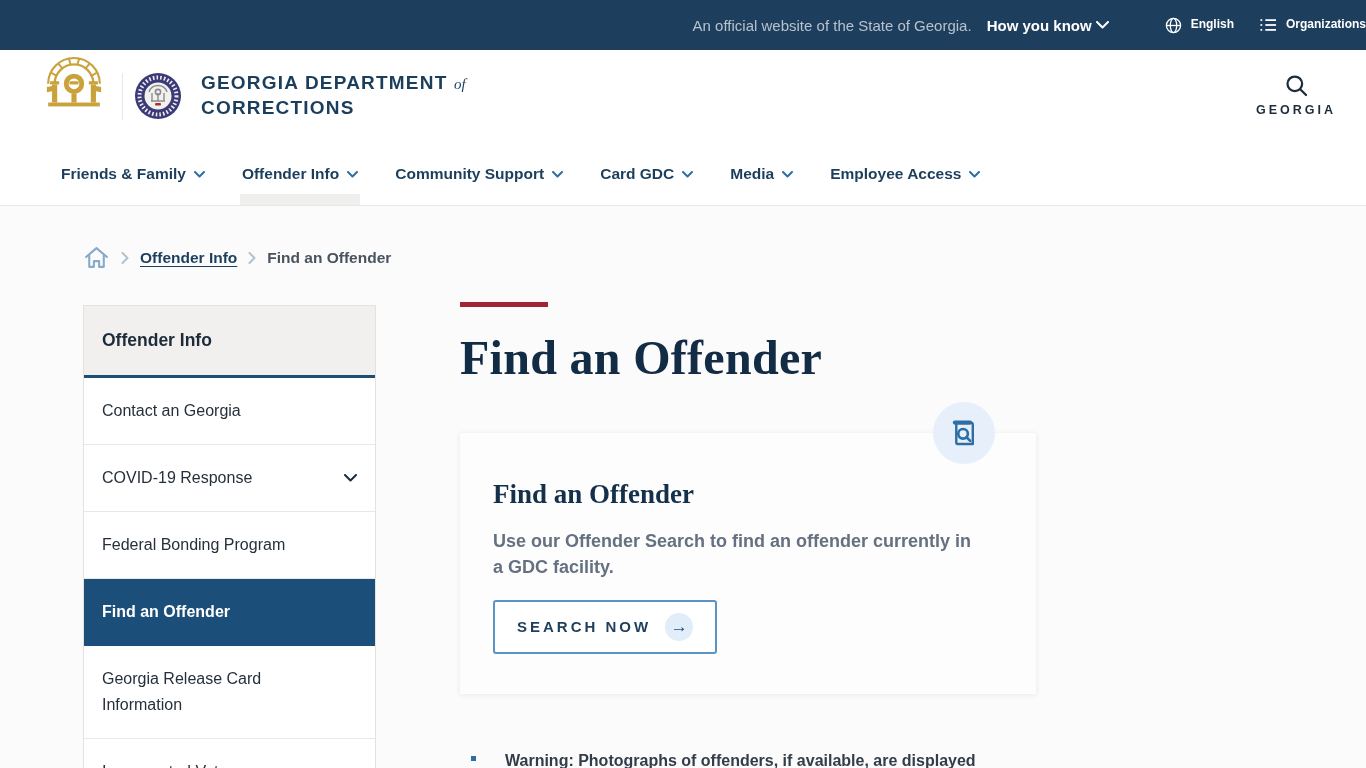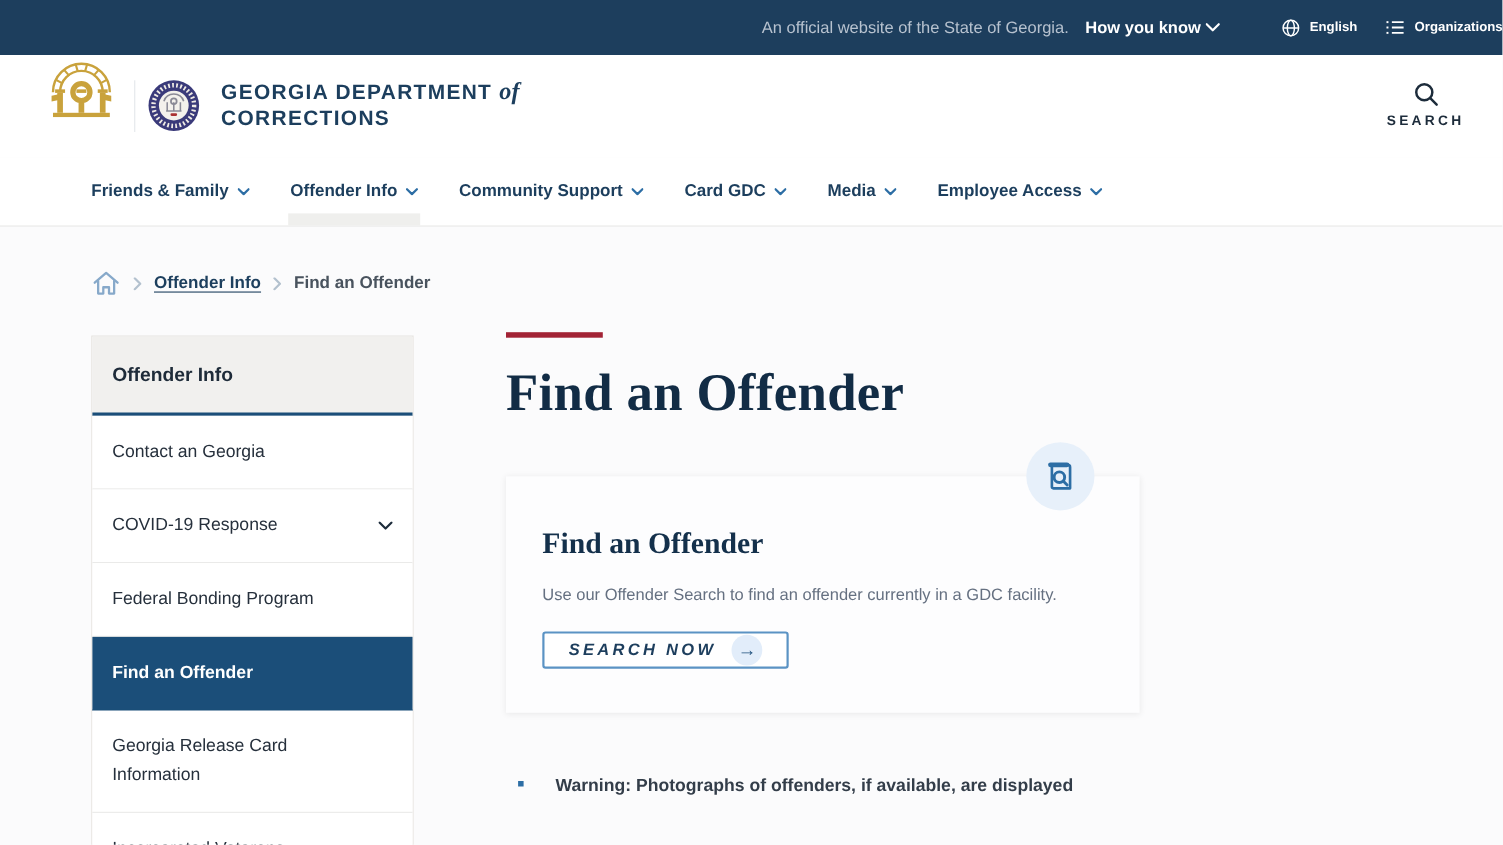--- a/index.html
+++ b/index.html
@@ -35,31 +35,31 @@
     position:absolute; left:30px; top:-16px; width:88px; height:88px;
     background:#fff; border-radius:50%; z-index:3;
     display:flex; align-items:center; justify-content:center;
   }
   .hdr-divider { position:absolute; left:122px; top:23px; width:1px; height:47px; background:#e3e6ea; }
   .seal-wrap { position:absolute; left:134px; top:22px; width:48px; height:48px; }
   .brand { position:absolute; left:201px; top:21px; line-height:24px; cursor:pointer; }
   .brand .ln {
     font-size:19px; font-weight:700; letter-spacing:1.2px; color:#1c3e5d;
   }
-  .brand .of { font-family:"Liberation Serif", serif; font-style:italic; font-weight:700; font-size:22px; letter-spacing:0; text-transform:none; }
+  .brand .of { font-family:"Liberation Serif", serif; font-style:italic; font-weight:400; font-size:15px; letter-spacing:0; text-transform:none; }
   .search-btn {
     position:absolute; right:41px; top:22px; width:58px;
     display:flex; flex-direction:column; align-items:center; gap:4px; cursor:pointer;
   }
   .search-btn .lbl { font-size:12.5px; letter-spacing:3px; font-weight:700; color:#1d2c3b; }
 
   
   .navbar {
     height:63px; background:#fff; border-bottom:1px solid #e7e7e6;
-    display:flex; align-items:stretch; padding-left:83px; gap:37px;
+    display:flex; align-items:stretch; padding-left:61px; gap:37px;
   }
   .nav-item {
     display:flex; align-items:center; gap:8px; position:relative;
     font-size:15.5px; font-weight:700; color:#1c3e5d; cursor:pointer; white-space:nowrap;
   }
   .nav-item.active::after {
     content:""; position:absolute; left:-2px; right:-2px; bottom:0; height:11px;
     background:#efefed;
   }
 
@@ -103,25 +103,25 @@
   }
   .card-icon-circle {
     position:absolute; top:-31px; right:41px; width:62px; height:62px;
     border-radius:50%; background:#e7f0fa;
     display:flex; align-items:center; justify-content:center;
   }
   .card-h {
     font-family:"Liberation Serif", serif; font-size:27px; font-weight:700;
     color:#14304b; margin:0;
   }
-  .card-p { margin:18px 0 0; font-size:15px; line-height:26px; color:#657081; max-width:492px; }
+  .card-p { margin:18px 0 0; font-size:18px; line-height:26px; color:#657081; max-width:492px;font-weight:bold; }
   .search-now {
     margin-top:20px; display:inline-flex; align-items:center; gap:14px;
     border:2px solid #5b93c4; background:#fff; border-radius:3px;
-    padding:0 22px; height:34px; cursor:pointer;font-style:italic;
+    padding:0 22px; height:54px; cursor:pointer;
   }
   .sn-label { font-size:15px; letter-spacing:3px; font-weight:700; color:#1d3e5d; }
   .sn-arrow {
     width:28px; height:28px; border-radius:50%; background:#e2edfa;
     color:#1d4f7c; display:flex; align-items:center; justify-content:center;
     font-size:17px; font-weight:700;
   }
   .warning { margin-top:55px; padding-left:11px; display:flex; gap:29px; align-items:flex-start; }
   .w-bullet { width:5px; height:5px; background:#2d6ea5; margin-top:7px; flex:none; }
   .w-text { font-size:16px; font-weight:700; color:#333d49; line-height:24px; }
@@ -214,21 +214,21 @@
     </div>
     <div class="ln">CORRECTIONS</div>
   </div>
   <div class="search-btn">
     <span>
       <svg width="27" height="27" viewBox="0 0 24 24" fill="none" stroke="#1d2c3b" stroke-width="2" stroke-linecap="round">
         <circle cx="10.5" cy="10.5" r="6.5"></circle>
           <line x1="15.5" y1="15.5" x2="20.5" y2="20.5"></line>
       </svg>
     </span>
-    <span class="lbl">SEARCH</span>
+    <span class="lbl">GEORGIA</span>
   </div>
 </div>
 
 <div class="navbar">
   <div class="nav-item">
     <span>Friends &amp; Family</span>
     <svg width="11" height="7" viewBox="0 0 11 7">
         <polyline points="1,1 5.5,5.5 10,1" fill="none" stroke="#2d6ea5" stroke-width="2" stroke-linecap="round" stroke-linejoin="round"></polyline>
       </svg>
   </div>

